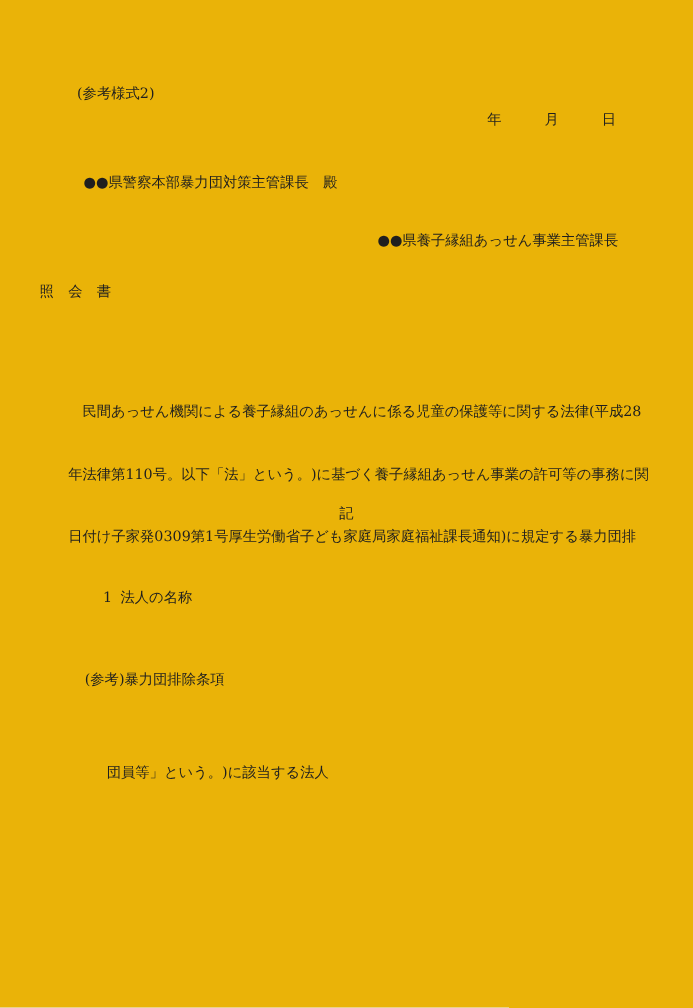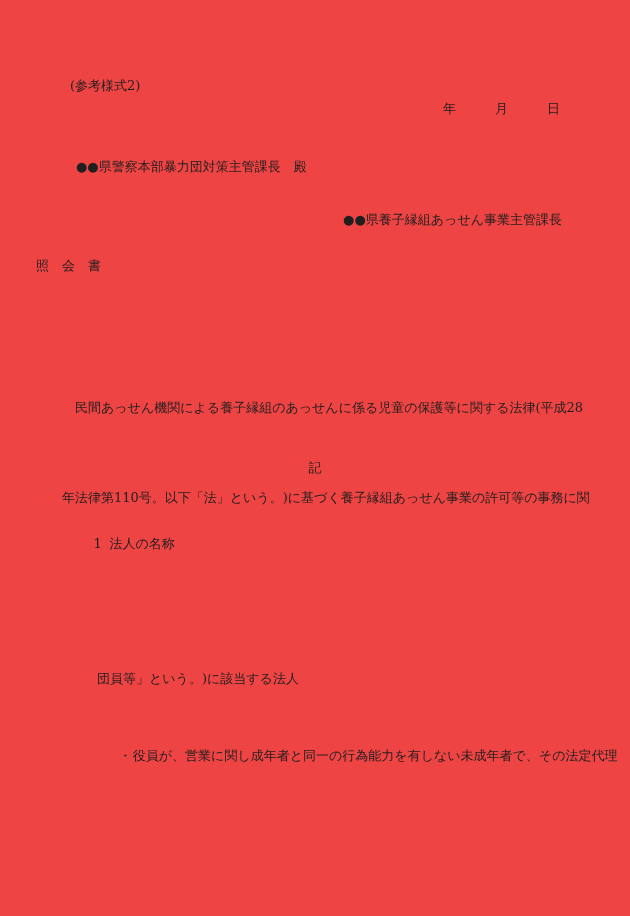--- a/index.html
+++ b/index.html
@@ -5,83 +5,82 @@
   html, body {
     margin: 0;
     padding: 0;
     background: #e8e8e8;
   }
   .page {
     position: relative;
     width: 630px;
     height: 916px;
     margin: 0;
-    background: #ef4444;
+    background: #eab308;
     font-family: "DejaVu Serif", "Liberation Serif", serif;
     font-size: 13px;
     color: #1f1f1f;
     line-height: 19px;
     overflow: hidden;
   }
   .abs { position: absolute; white-space: pre; }
 
   .form-label   { left: 70px;  top: 76px; }
-  .date-line    { right: 70px; top: 100px; font-family: Liberation Mono, monospace; }
+  .date-line    { right: 70px; top: 100px; }
   .recipient    { left: 76px;  top: 157px; }
   .sender       { right: 68px; top: 210px; }
   .doc-title    { left: 0; width: 100%; top: 256px; text-align: left; white-space: pre; padding-left: 36px; }
   .ki-marker    { left: 0; width: 100%; top: 458px; text-align: center; }
 
   .body-par     { left: 62px; top: 327px; width: 512px; }
-  .body-par .line { white-space: pre; margin-top: 33px; }
+  .body-par .line { white-space: pre; }
 
   .item         { left: 77px; white-space: pre; }
   .item-1       { top: 515px; }
   .item-2       { top: 551px; }
   .item .num    { display: inline-block; width: 16px; }
 
   .ref-heading  { left: 77px; top: 609px; }
 
   .bullets      { left: 94px; top: 631px; width: 480px; line-height: 19.2px; }
   .bullets .line { white-space: pre; }
   .dot          { display: inline-block; width: 14px; }
-  .b-wrap       { padding-left: 3px; }
+  .b-wrap       { padding-left: 3px; margin-top: 24px; }
 </style>
 </head>
 <body>
 
 <div class="page">
 
   <div class="abs form-label">(参考様式2)</div>
 
   <div class="abs date-line">年　　　月　　　日</div>
 
   <div class="abs sender">●●県養子縁組あっせん事業主管課長</div>
 
   <div class="abs recipient">●●県警察本部暴力団対策主管課長　殿</div>
 
   <div class="abs doc-title">照　会　書</div>
 
   <div class="abs body-par">
     <div class="line">　民間あっせん機関による養子縁組のあっせんに係る児童の保護等に関する法律(平成28</div>
     <div class="line">年法律第110号。以下「法」という。)に基づく養子縁組あっせん事業の許可等の事務に関</div>
+    <div class="line">日付け子家発0309第1号厚生労働省子ども家庭局家庭福祉課長通知)に規定する暴力団排</div>
   </div>
 
   <div class="abs ki-marker">記</div>
 
   <div class="abs item item-1">
     <span class="num">1</span><span>法人の名称</span>
   </div>
 
 
+  <div class="abs ref-heading">(参考)暴力団排除条項</div>
 
   <div class="abs bullets">
     <div class="line b-wrap">団員等」という。)に該当する法人</div>
-    <div class="line b-start">
-      <span class="dot">・</span><span>役員が、営業に関し成年者と同一の行為能力を有しない未成年者で、その法定代理</span>
-    </div>
     
     
     
     
   </div>
 
 </div>
 
 </body></html>

